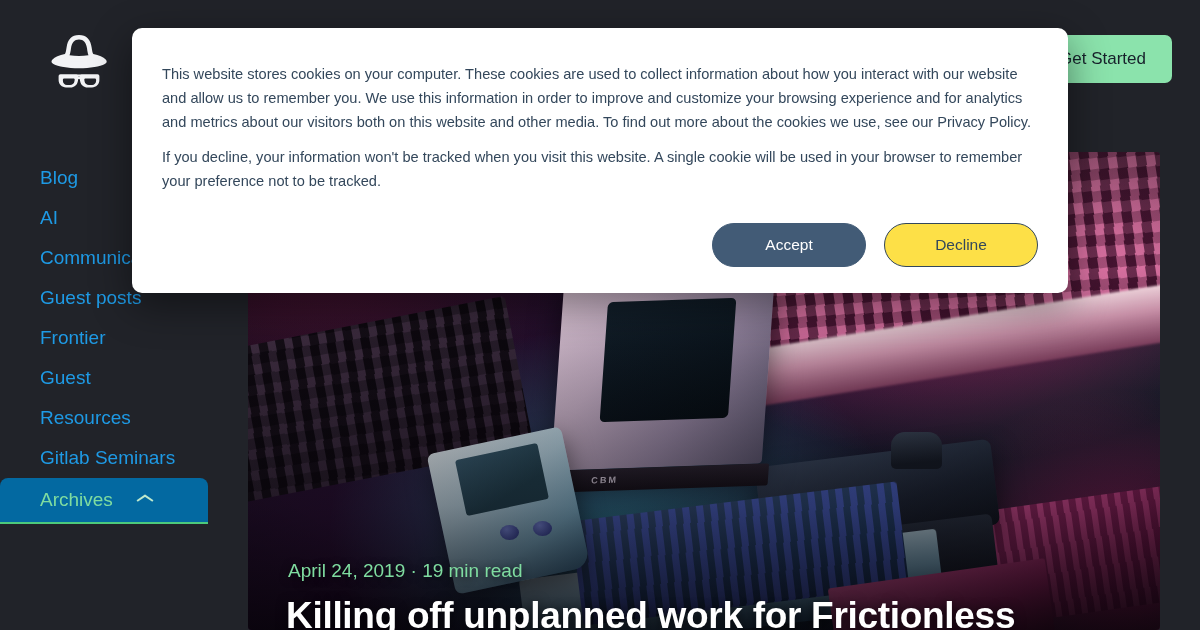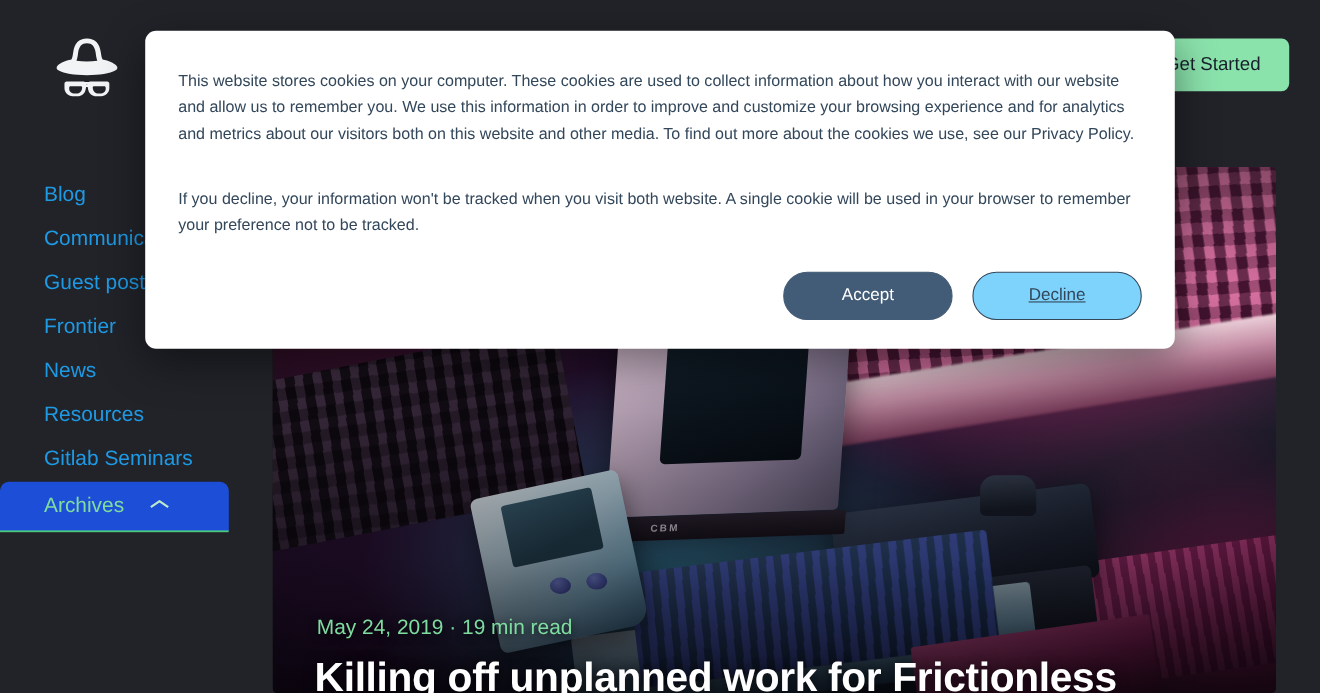--- a/index.html
+++ b/index.html
@@ -55,21 +55,21 @@
     display: block;
     position: relative;
     padding: 9px 18px 9px 40px;
     font-size: 19px;
     color: #1e9ae5;
     text-decoration: none;
     white-space: nowrap;
   }
   .side-item.archives {
     color: #7fdca0;
-    background: #1d4ed8;
+    background: #0369a1;
     width: 208px;
     border-radius: 8px 8px 0 0;
     border-bottom: 2px solid #4cc97c;
     display: flex; align-items: center; gap: 24px;
     padding-top: 11px; padding-bottom: 11px;
   }
   .chev-up {
     width: 16px; height: 9px; position: relative; flex: 0 0 auto;
   }
   .chev-up::before, .chev-up::after {
@@ -261,21 +261,21 @@
     background: #ffffff;
     border-radius: 10px;
     padding: 34px 30px 26px 30px;
     box-shadow: 0 12px 40px rgba(0,0,0,0.45);
     pointer-events: auto;
   }
   .cookie-p {
     color: #33475b;
     font-size: 14.6px;
     line-height: 1.66;
-    margin-bottom: 34px;
+    margin-bottom: 10px;
   }
   .cookie-p:last-of-type { margin-bottom: 0; }
   .cookie-actions {
     display: flex; justify-content: flex-end; align-items: center; gap: 18px;
     margin-top: 30px;
   }
   .btn {
     font-family: "Liberation Sans", sans-serif;
     font-size: 15.5px;
     border-radius: 24px;
@@ -283,24 +283,23 @@
     width: 154px;
     text-align: center;
     cursor: pointer;
   }
   .btn-accept {
     background: #425b76;
     color: #ffffff;
     border: 1px solid #425b76;
   }
   .btn-decline {
-    background: #7dd3fc;
+    background: #fde047;
     color: #33475b;
     border: 1px solid #33475b;
-    text-decoration: underline;
   }
 </style>
 </head>
 <body>
 
 <div id="root">
 
   <div class="topbar">
     <a class="brand" href="#">
       <span class="logo-mark">
@@ -324,24 +323,25 @@
     </nav>
 
     <div class="topbar-right">
       <a class="login-link" href="#">Sign in</a>
       <button class="cta-button">Get Started</button>
     </div>
   </div>
 
   <nav class="sidebar">
     <a class="side-item" href="#">Blog</a>
+    <a class="side-item" href="#">AI</a>
     <a class="side-item" href="#">Communications</a>
     <a class="side-item" href="#">Guest posts</a>
     <a class="side-item" href="#">Frontier</a>
-    <a class="side-item" href="#">News</a>
+    <a class="side-item" href="#">Guest</a>
     <a class="side-item" href="#">Resources</a>
     <a class="side-item" href="#">Gitlab Seminars</a>
     <a class="side-item archives" href="#">
       <span>Archives</span>
       <span class="chev-up"></span>
     </a>
   </nav>
 
   <a class="hero" href="#">
     <span class="hero-photo">
@@ -361,28 +361,28 @@
         </span>
       <span class="ph-cbm-deck"></span>
       <span class="ph-cbm-kb"></span>
       <span class="ph-gb"></span>
       <span class="ph-gb-screen"></span>
       <span class="ph-gb-btn1"></span>
       <span class="ph-gb-btn2"></span>
       <span class="ph-mag2"></span>
       <span class="ph-vignette"></span>
     </span>
-    <span class="hero-meta">May 24, 2019 · 19 min read</span>
+    <span class="hero-meta">April 24, 2019 · 19 min read</span>
     <span class="hero-title">Killing off unplanned work for Frictionless</span>
   </a>
 
   <div class="cookie-overlay">
     <div class="cookie-dialog" role="dialog">
       <p class="cookie-p">This website stores cookies on your computer. These cookies are used to collect information about how you interact with our website and allow us to remember you. We use this information in order to improve and customize your browsing experience and for analytics and metrics about our visitors both on this website and other media. To find out more about the cookies we use, see our Privacy Policy.</p>
-      <p class="cookie-p">If you decline, your information won't be tracked when you visit both website. A single cookie will be used in your browser to remember your preference not to be tracked.</p>
+      <p class="cookie-p">If you decline, your information won't be tracked when you visit this website. A single cookie will be used in your browser to remember your preference not to be tracked.</p>
       <div class="cookie-actions">
         <button class="btn btn-accept">Accept</button>
         <button class="btn btn-decline">Decline</button>
       </div>
     </div>
   </div>
 
 </div>
 
 </body></html>

